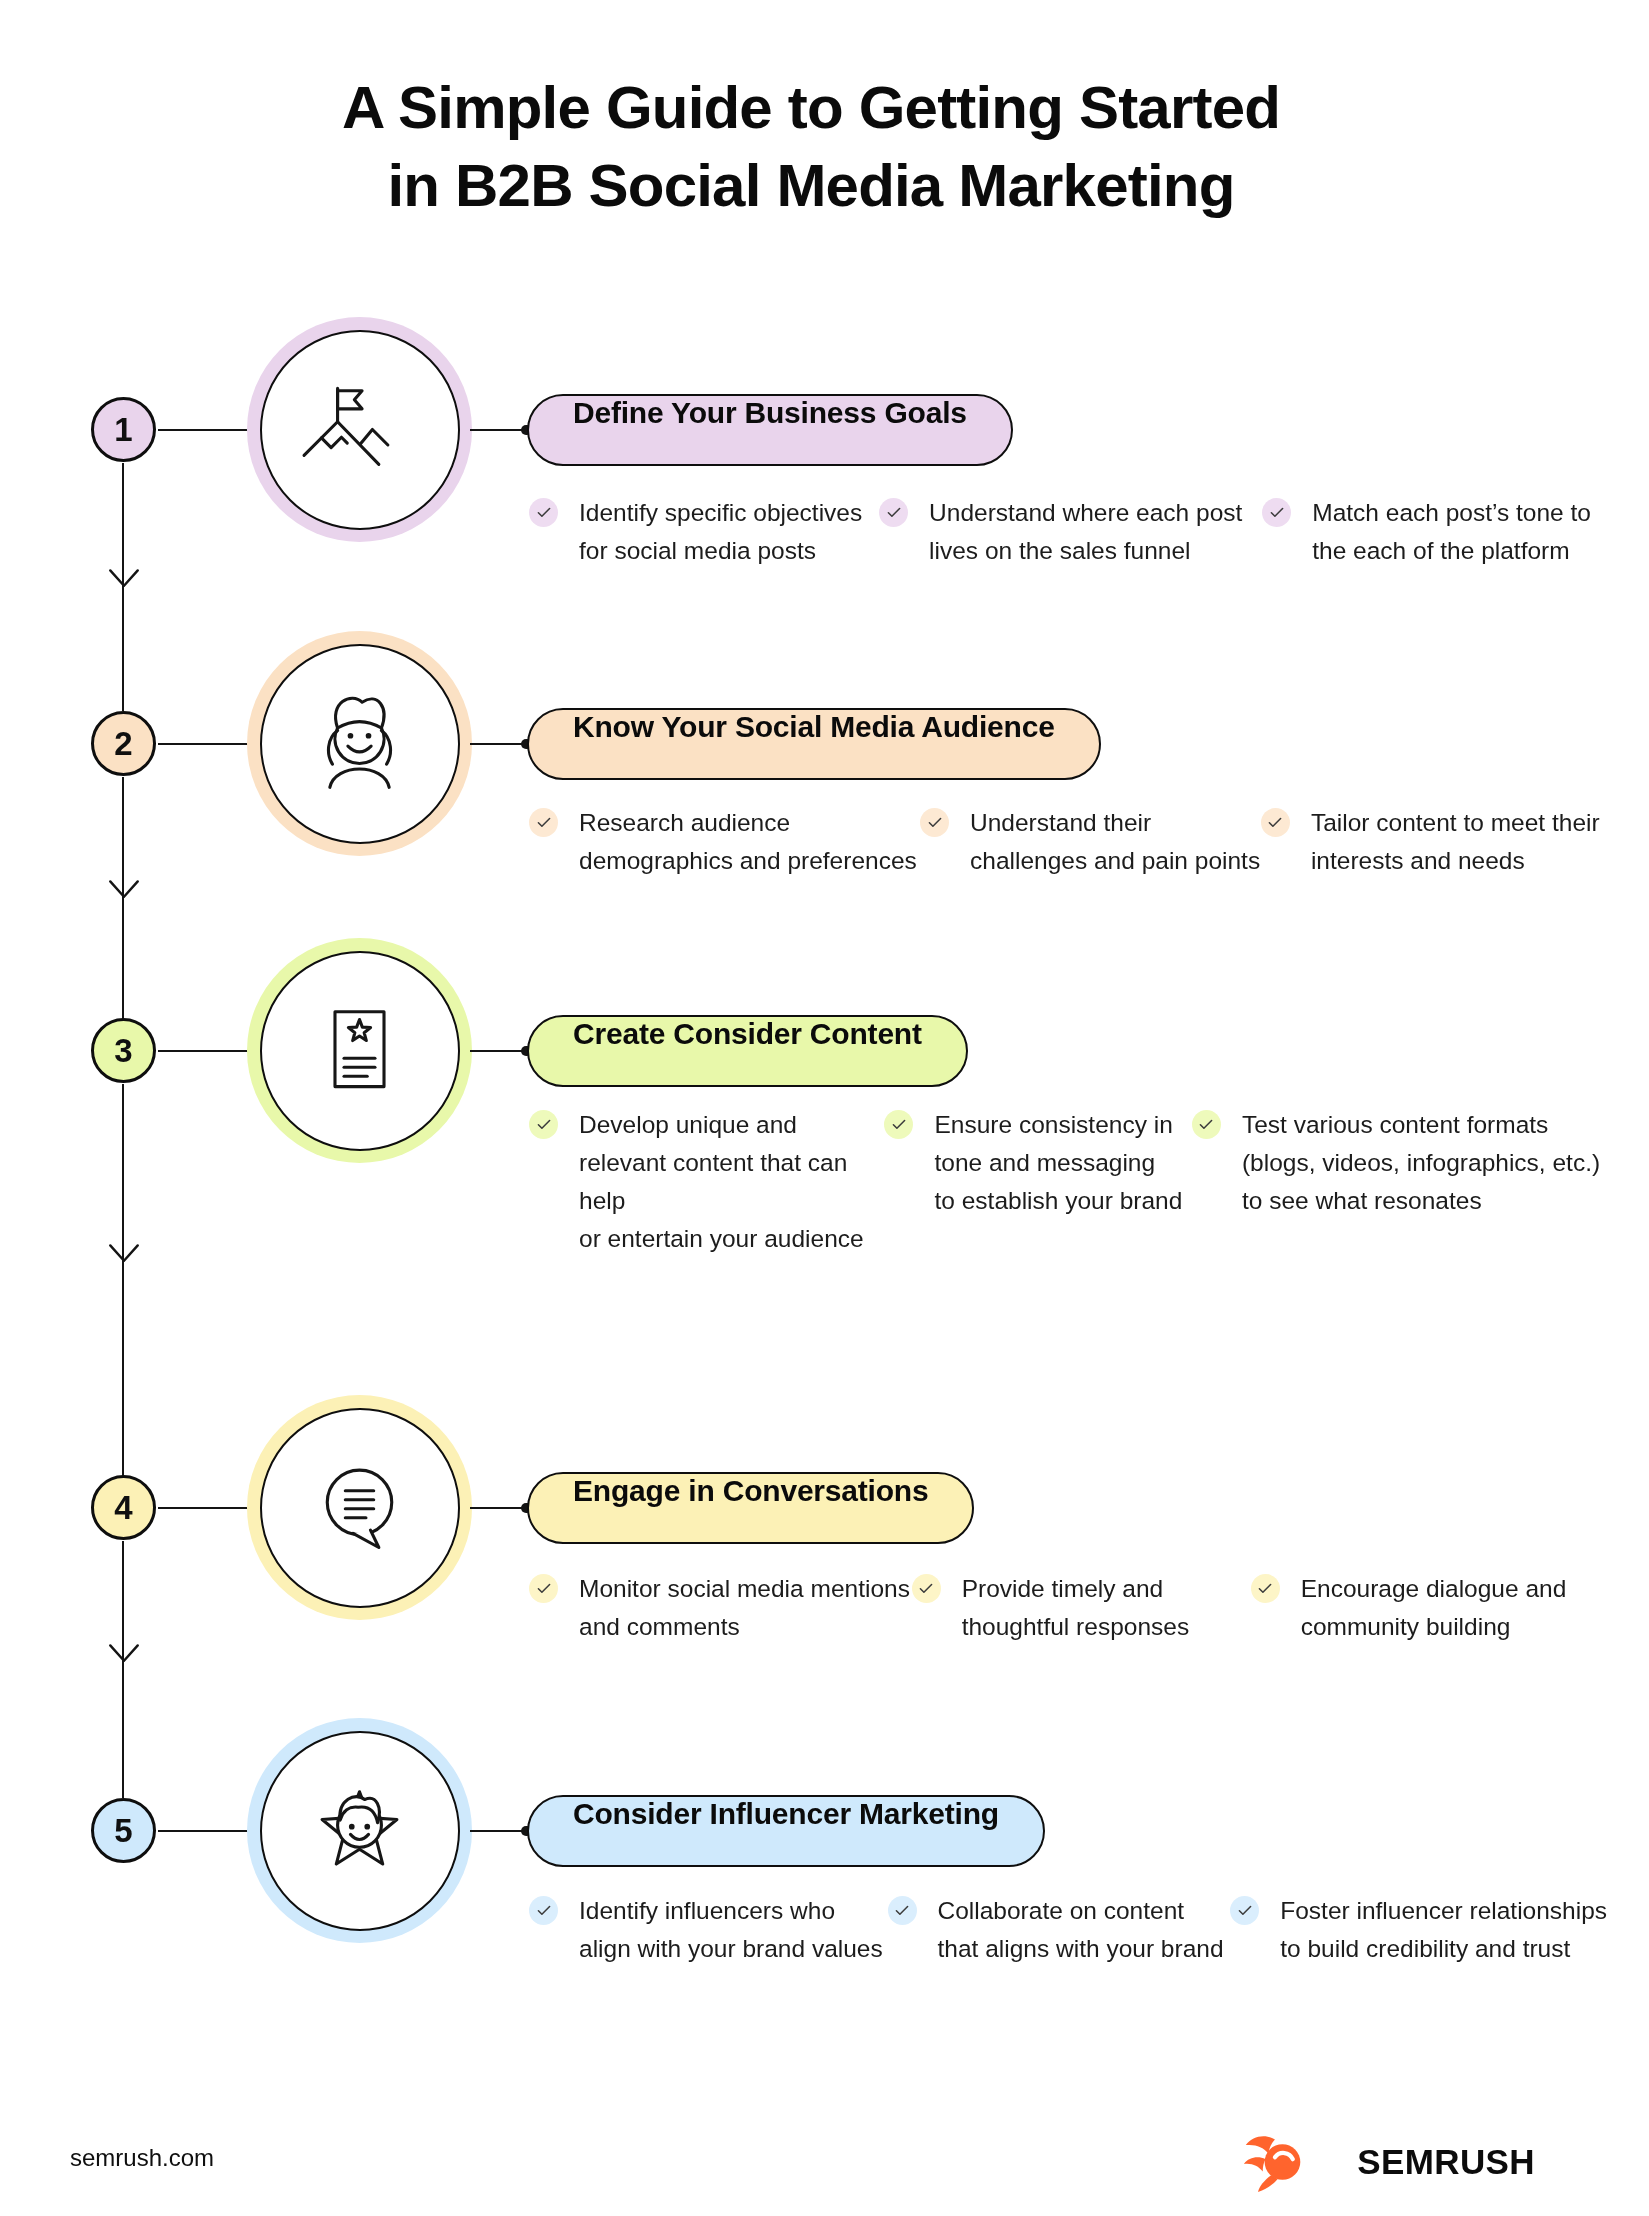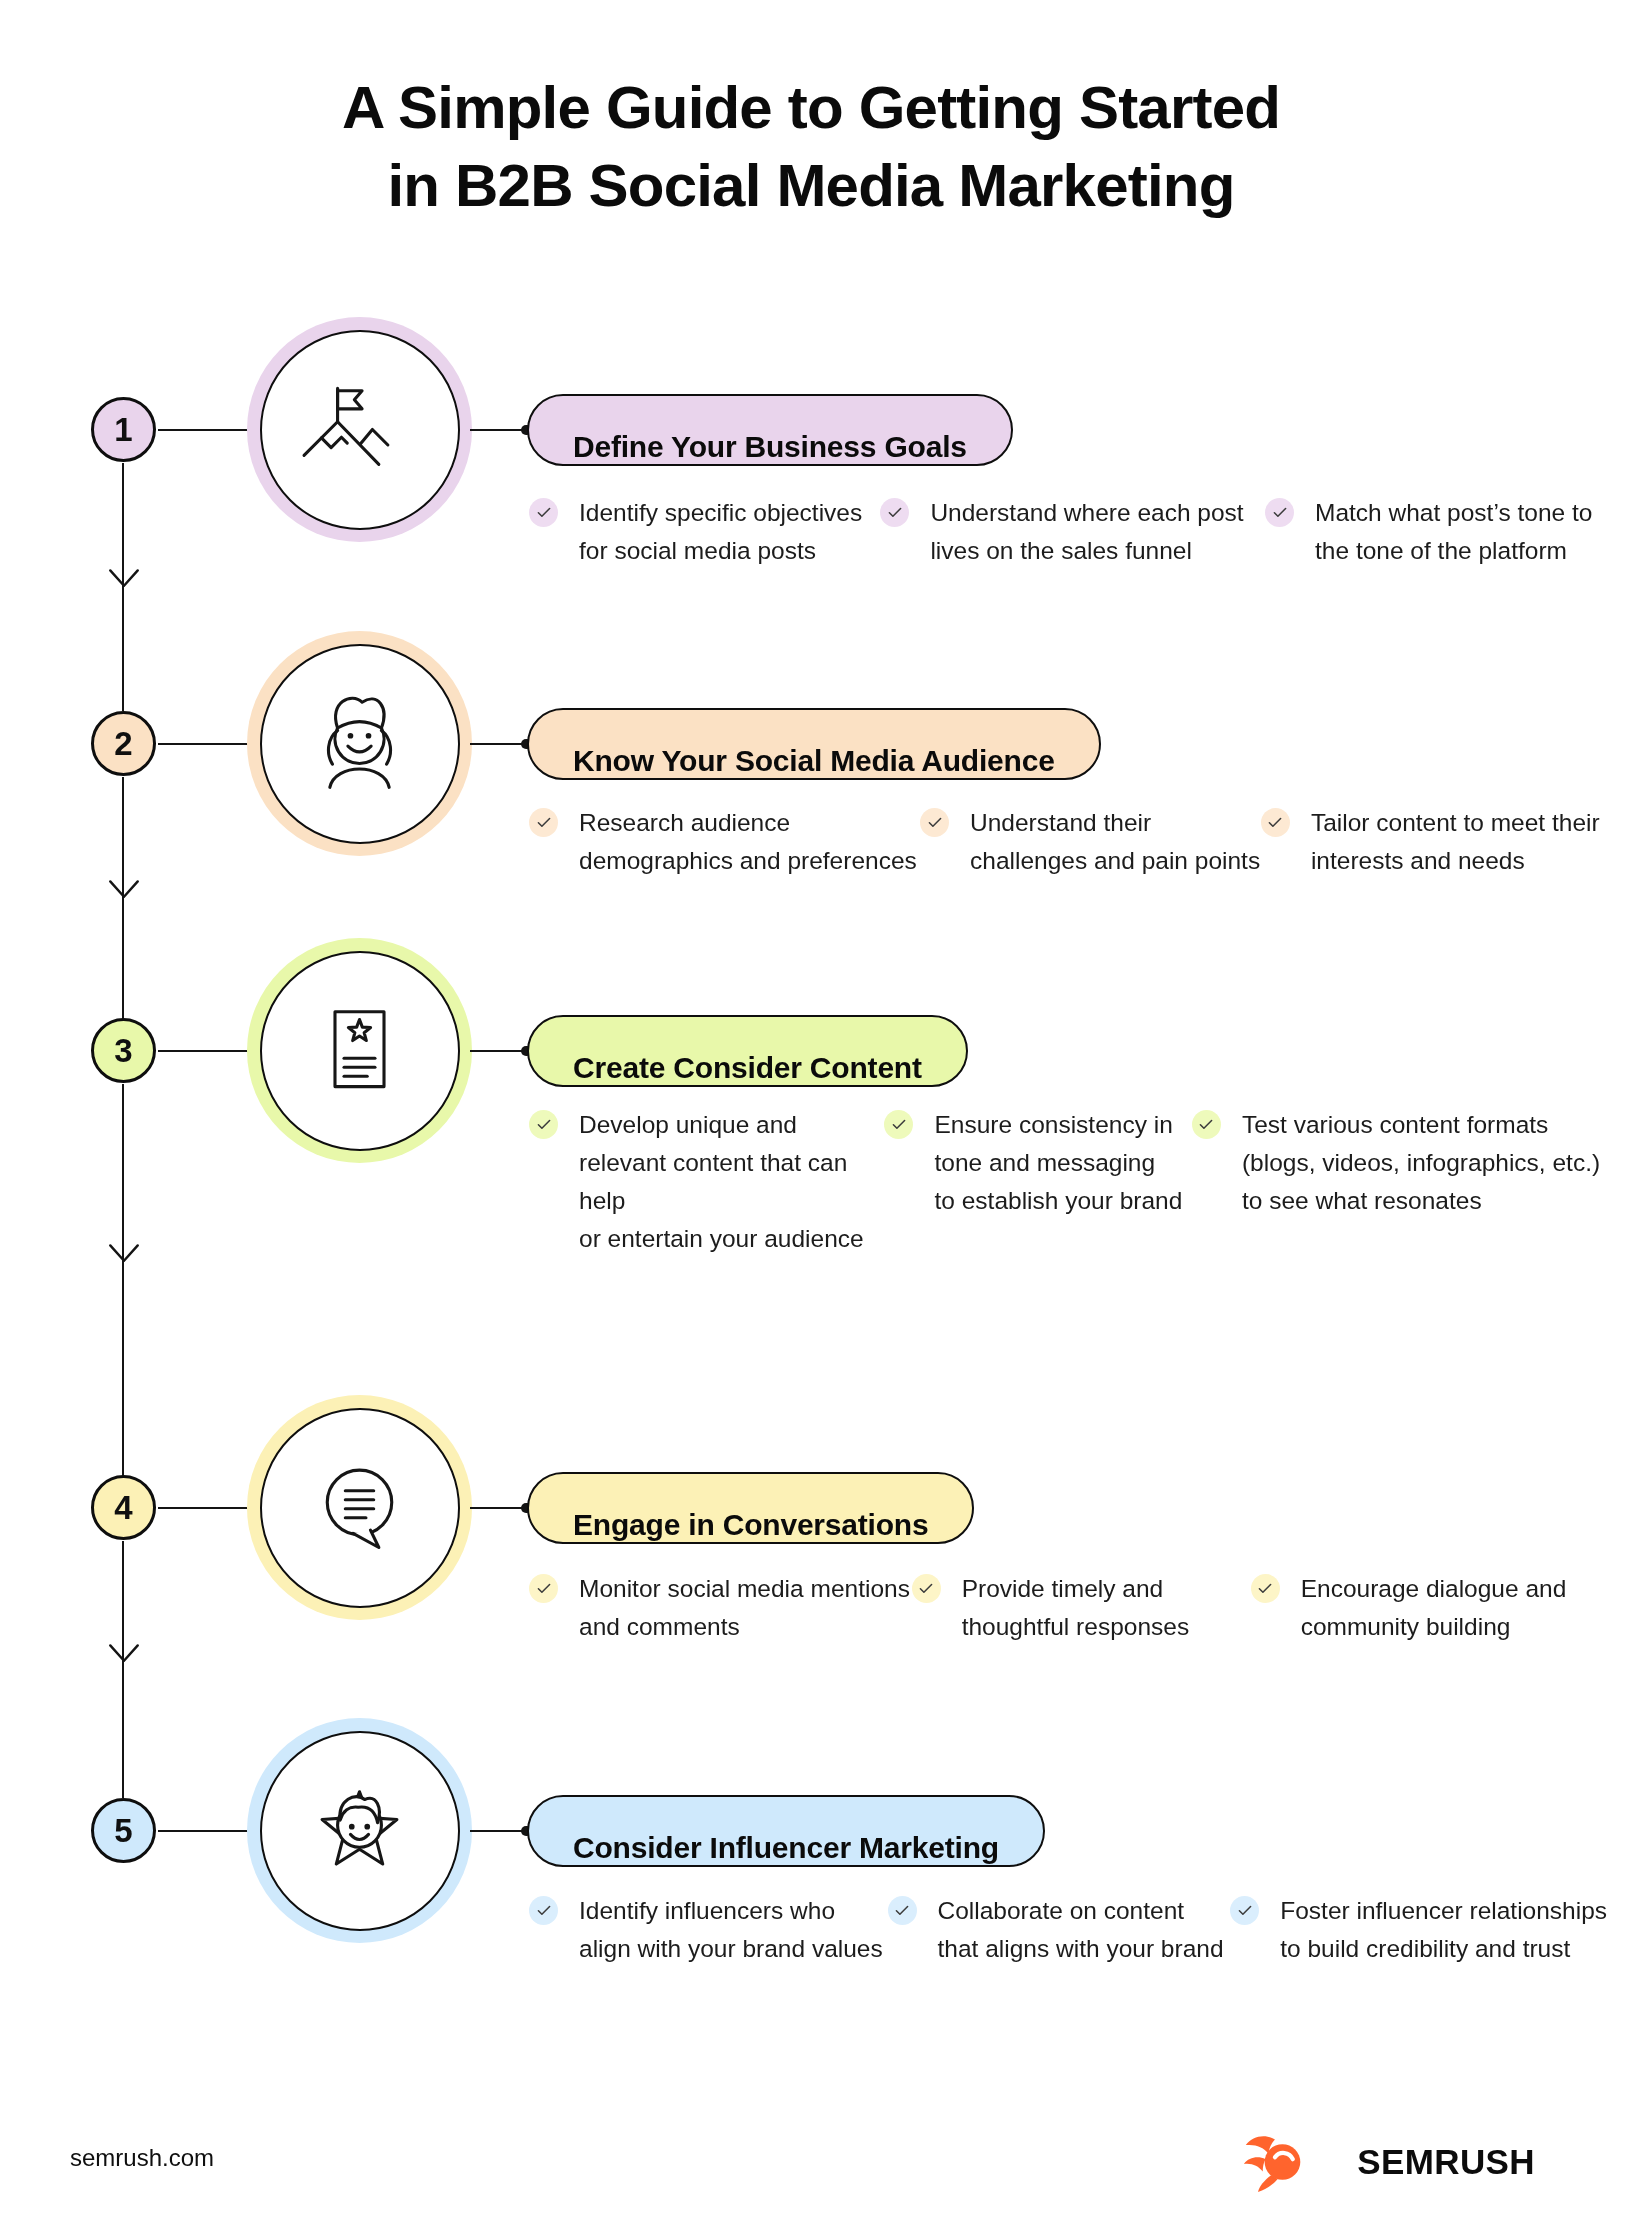--- a/index.html
+++ b/index.html
@@ -44,21 +44,21 @@
   .icircle{
     width:200px;height:200px;box-sizing:border-box;background:#ffffff;
     border:2.9px solid #0e0e0e;border-radius:50%;
     display:flex;align-items:center;justify-content:center;
   }
   .icircle svg{width:129px;height:129px;}
   .ink{stroke:#161616;stroke-width:2.4;fill:none;stroke-linecap:round;stroke-linejoin:round;}
   .pill{
     position:absolute;left:527px;top:calc(var(--cy) - 36px);height:72px;
     box-sizing:border-box;border:2.9px solid #0e0e0e;border-radius:38px;background:var(--c);
-    display:inline-flex;align-items:flex-end;padding:0 44px;
+    display:inline-flex;align-items:flex-start;padding:0 44px;
   }
   .pill span{font-size:30px;font-weight:bold;color:#0b0b0b;letter-spacing:-0.2px;white-space:nowrap;}
   .bullets{position:absolute;left:529px;top:var(--bt);display:flex;flex-direction:row;}
   .bullet{display:flex;align-items:flex-start;gap:21px;margin-bottom:14.7px;}
   .s3 .bullet{margin-bottom:16.3px;}
   .chk{
     flex:0 0 29px;width:29px;height:29px;margin-top:4.1px;border-radius:50%;
     background:var(--soft);display:flex;align-items:center;justify-content:center;
   }
   .chk svg{width:14px;height:11.4px;}
@@ -132,21 +132,21 @@
             </svg>
           </span>
         <span class="btxt">Understand where each post lives on the sales funnel</span>
       </div>
       <div class="bullet">
         <span class="chk">
             <svg viewBox="0 0 20 16">
               <polyline points="2,8 7,13 18,2" fill="none" stroke="#3c3c3c" stroke-width="2.2" stroke-linecap="round" stroke-linejoin="round"></polyline>
             </svg>
           </span>
-        <span class="btxt">Match what post’s tone to the tone of the platform</span>
+        <span class="btxt">Match each post’s tone to the each of the platform</span>
       </div>
     </div>
   </div>
 
   <div class="step s2">
     <div class="num">2</div>
     <div class="hline h1"></div>
     <div class="halo">
       <div class="icircle">
         <svg viewBox="0 0 100 100">

